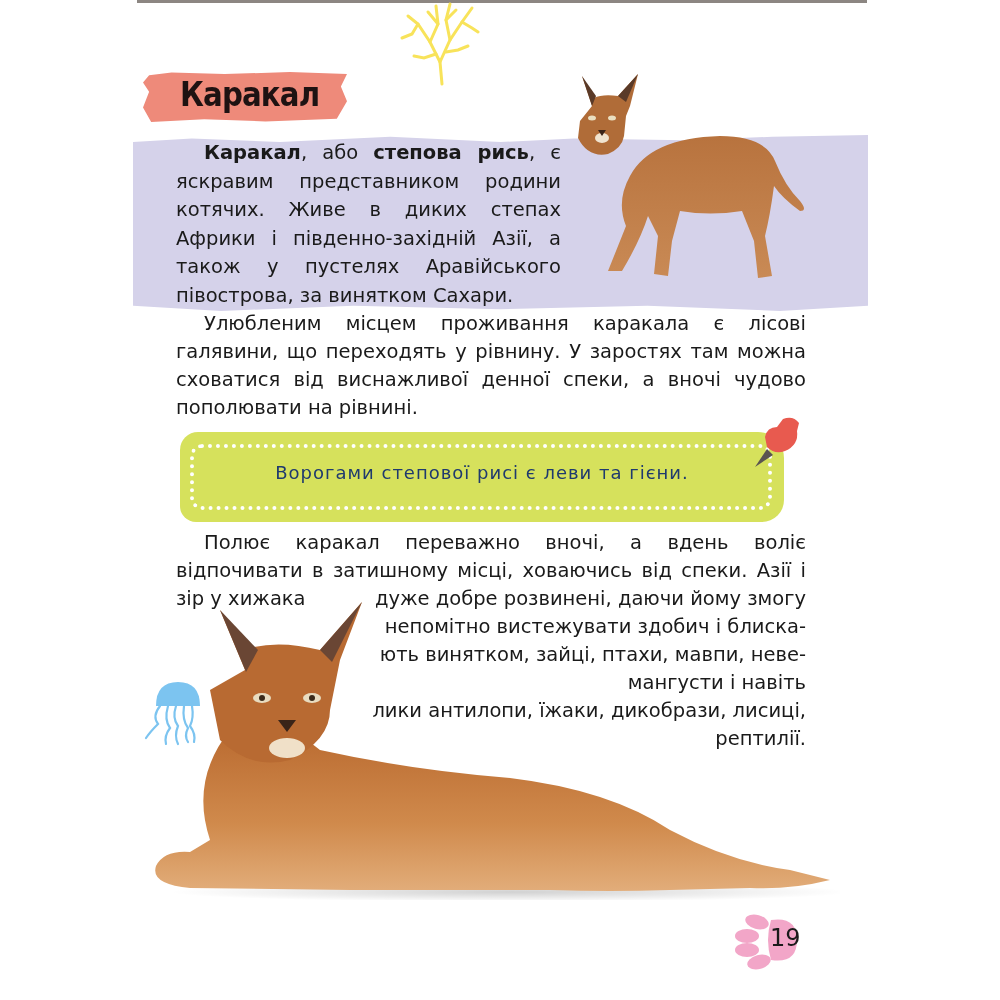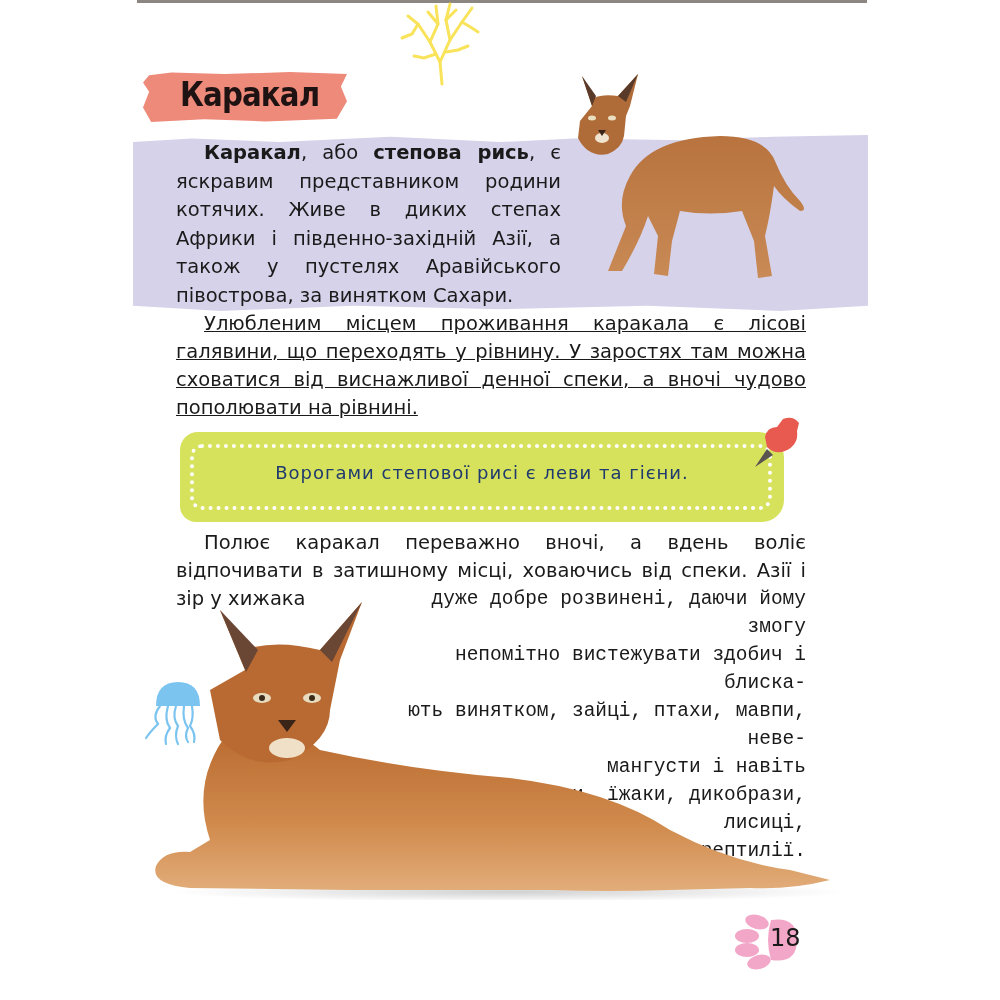--- a/index.html
+++ b/index.html
@@ -36,21 +36,21 @@
       position: absolute; left: 176px; top: 139px; width: 385px;
       font-size: 19.5px; line-height: 28.5px; text-align: justify;
       text-indent: 28px;
     }
     .p1 b { font-weight: bold; }
     .cat-standing {
       position: absolute; left: 560px; top: 66px; width: 260px; height: 220px;
     }
     .p2 {
       position: absolute; left: 176px; top: 310px; width: 630px;
-      font-size: 19.5px; line-height: 28px; text-align: justify; text-indent: 28px; text-decoration: underline;
+      font-size: 19.5px; line-height: 28px; text-align: justify; text-indent: 28px;
     }
     .note-box {
       position: absolute; left: 180px; top: 432px; width: 604px; height: 90px;
       background: #d6e15c; border-radius: 18px 26px 22px 16px;
     }
     .note-dots {
       position: absolute; left: 10px; top: 12px; right: 12px; bottom: 12px;
       border: 4px dotted #ffffff; border-radius: 12px;
     }
     .note-text {
@@ -60,21 +60,21 @@
     }
     .pin {
       position: absolute; left: 745px; top: 415px; width: 60px; height: 60px;
     }
     .p3a {
       position: absolute; left: 176px; top: 529px; width: 630px;
       font-size: 19.5px; line-height: 28px; text-align: justify; text-indent: 28px;
     }
     .p3b {
       position: absolute; left: 372px; top: 585px; width: 434px;
-      font-size: 19.5px; line-height: 28px; text-align: right; font-family: Liberation Mono, monospace;
+      font-size: 19.5px; line-height: 28px; text-align: right;
     }
     .jellyfish {
       position: absolute; left: 142px; top: 676px; width: 64px; height: 70px;
     }
     .cat-lying {
       position: absolute; left: 150px; top: 600px; width: 690px; height: 300px;
     }
     .page-num-wrap {
       position: absolute; left: 735px; top: 910px; width: 70px; height: 60px;
     }
@@ -186,13 +186,13 @@
 
 <svg class="page-num-wrap" viewBox="0 0 70 60">
   <g fill="#f2a6c8">
     <ellipse cx="22" cy="12" rx="12" ry="7" transform="rotate(15 22 12)"></ellipse>
     <ellipse cx="12" cy="26" rx="12" ry="7"></ellipse>
     <ellipse cx="12" cy="40" rx="12" ry="7"></ellipse>
     <ellipse cx="24" cy="52" rx="12" ry="7" transform="rotate(-15 24 52)"></ellipse>
     <path d="M36 10 Q62 6 62 30 Q62 54 36 50 Q30 30 36 10 Z"></path>
   </g>
 </svg>
-<div class="page-num">18</div>
+<div class="page-num">19</div>
 
 </body></html>

